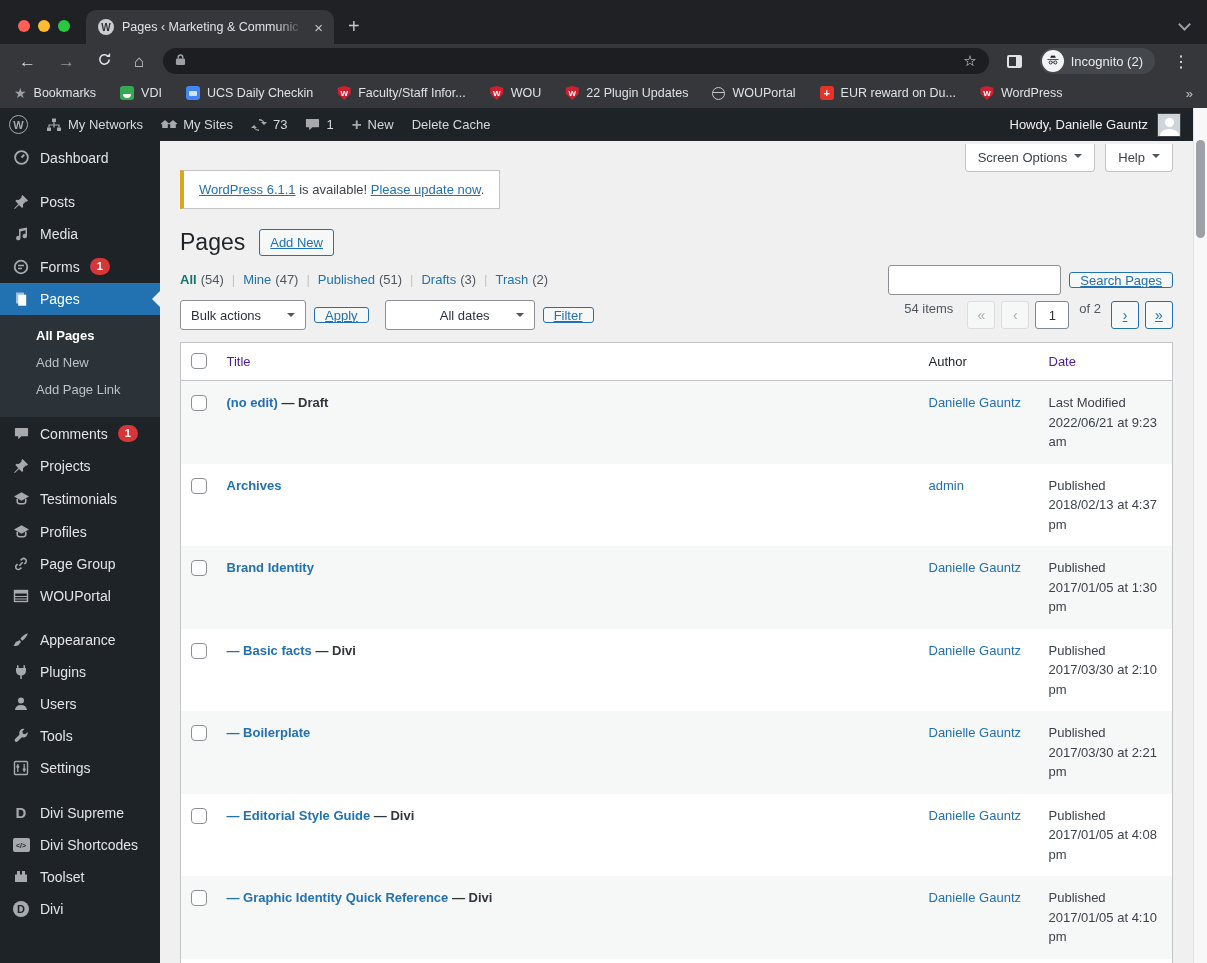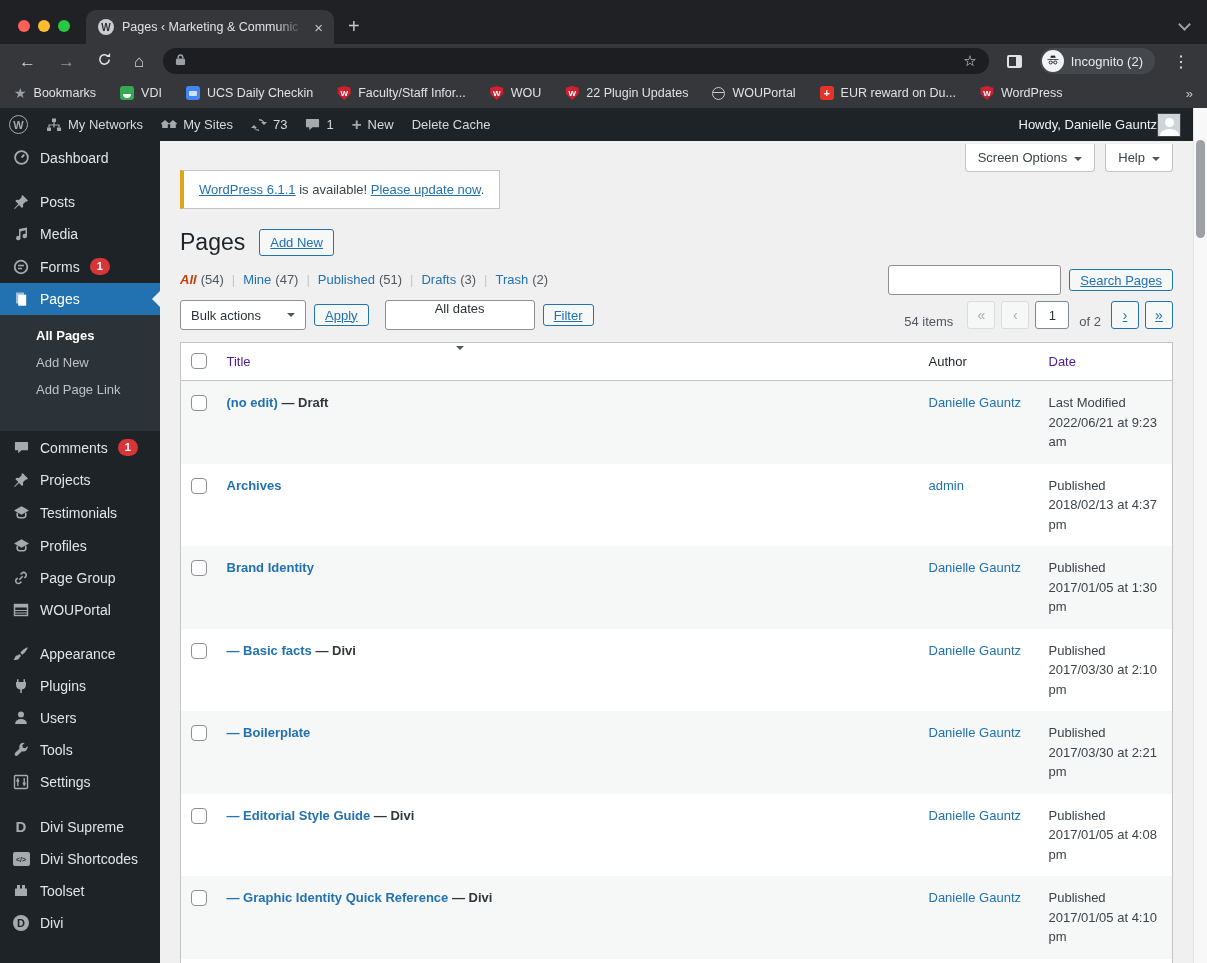--- a/index.html
+++ b/index.html
@@ -52,80 +52,80 @@
   .fav.swiss { background:#e63329; color:#fff; font-weight:bold; font-size:11px; line-height:1; }
   .bm-overflow { margin-left:auto; color:#c3c6cb; font-size:13px; }
 
   
   .adminbar { position:absolute; top:108px; left:0; right:14px; height:33px; background:#1d2327;
     display:flex; align-items:center; color:#d5d9dd; font-size:13px; }
   .ab-item { display:flex; align-items:center; gap:6px; padding:0 9px; height:100%; white-space:nowrap; }
   .ab-icon { color:#a7aaad; display:flex; align-items:center; }
   .wplogo { width:19px; height:19px; border-radius:50%; border:1.4px solid #a7aaad; color:#a7aaad;
     font-size:11px; font-weight:bold; display:flex; align-items:center; justify-content:center; }
-  .ab-right { margin-left:auto; display:flex; align-items:center; padding-right:12px; }
+  .ab-right { margin-left:auto; display:flex; align-items:center; gap:9px; padding-right:12px; }
   .avatar { width:24px; height:24px; background:#cfd4d9; position:relative; overflow:hidden; border:1px solid #3c434a; }
   .avatar::before { content:""; position:absolute; top:4px; left:7px; width:9px; height:9px; border-radius:50%; background:#fff; }
   .avatar::after { content:""; position:absolute; bottom:-5px; left:2px; width:19px; height:12px; border-radius:50% 50% 0 0; background:#fff; }
 
   
   .sidebar { position:absolute; top:141px; left:0; width:160px; bottom:0; background:#1d2327;
     color:#f0f0f1; font-size:14px; overflow:hidden; }
   .mi { display:flex; align-items:center; gap:10px; padding:8px 12px; position:relative; color:#e2e4e7; }
   .mi.gap { margin-top:12px; }
   .mic { width:18px; display:flex; justify-content:center; color:#a7aaad; flex:none; }
   .mic svg { display:block; }
   .mi.current { background:#2271b1; color:#fff; }
   .mi.current .mic { color:#fff; }
   .mi.current::after { content:""; position:absolute; right:0; top:50%; margin-top:-8px;
     border:8px solid transparent; border-right-color:#f0f0f1; }
   .badge { background:#d63638; color:#fff; font-size:11px; line-height:1; border-radius:9px;
     padding:3px 7px; font-weight:600; }
-  .submenu { background:#2c3338; padding:7px 0 28px; }
+  .submenu { background:#2c3338; padding:7px 0 14px; }
   .sm-item { padding:6px 12px 6px 36px; font-size:13px; color:#bcc1c6; }
   .sm-item.current { color:#fff; font-weight:bold; }
   .dletter { color:#a7aaad; font-weight:bold; font-size:15px; }
   .dcircle { width:16px; height:16px; border-radius:50%; background:#a7aaad; color:#1d2327;
     font-size:11px; font-weight:bold; display:flex; align-items:center; justify-content:center; }
   .codebadge { width:17px; height:14px; border-radius:2px; background:#a7aaad; color:#1d2327;
     font-size:7px; font-weight:bold; display:flex; align-items:center; justify-content:center; }
 
   
   .content { position:absolute; top:141px; left:160px; right:14px; bottom:0; background:#f0f0f1;
     padding:0 20px; color:#3c434a; font-size:13px; overflow:hidden; }
   .screen-meta { position:absolute; top:3px; right:20px; display:flex; gap:10px; }
   .meta-btn { background:#fff; border:1px solid #c3c4c7; border-top:none; border-radius:0 0 4px 4px;
-    padding:6px 12px; color:#3c434a; font-size:13px; display:flex; align-items:flex-end; gap:7px; }
+    padding:6px 12px; color:#3c434a; font-size:13px; display:flex; align-items:flex-start; gap:7px; }
   .caret { width:0; height:0; border:4px solid transparent; border-top-color:#50575e; margin-top:4px; }
 
   .notice { display:inline-block; margin-top:29px; background:#fff; border:1px solid #c3c4c7;
     border-left:4px solid #dba617; padding:11px 15px; font-size:13px; }
   .notice a { color:#2271b1; }
 
   .titlerow { margin-top:20px; display:flex; align-items:center; gap:14px; }
   h1.pagetitle { margin:0; font-size:23px; font-weight:400; color:#1d2327; }
   .btn-outline { background:#f6f7f7; border:1px solid #2271b1; border-radius:3px; color:#2271b1;
     font-size:13px; padding:5px 10px; display:inline-block; }
 
   .views { margin-top:16px; display:flex; list-style:none; padding:0; }
   .views li { display:flex; align-items:center; }
   .views li + li::before { content:"|"; color:#c3c4c7; margin:0 8px; }
   .views a { color:#2271b1; text-decoration:none; }
-  .views .current-view { color:#c2410c; font-weight:600;font-style:italic; }
+  .views .current-view { color:#0f766e; font-weight:600; }
   .views .count { color:#50575e; margin-left:4px; }
 
   .searchbox { position:absolute; top:124px; right:20px; display:flex; gap:8px; align-items:center; }
   .searchbox input { width:173px; height:30px; border:1px solid #8c8f94; border-radius:3px; background:#fff; padding:0 8px; }
 
   .tablenav { margin-top:12px; display:flex; align-items:center; }
   .nav-left { display:flex; gap:8px; align-items:center; }
   .fakesel { height:30px; background:#fff; border:1px solid #8c8f94; border-radius:3px;
     display:flex; align-items:center; gap:26px; padding:0 10px; color:#2c3338; font-size:13px; }
-  .btn30 { height:22px; display:flex; align-items:center; }
-  .nav-right { margin-left:auto; display:flex; align-items:flex-end; gap:6px; }
+  .btn30 { height:16px; display:flex; align-items:center; }
+  .nav-right { margin-left:auto; display:flex; align-items:flex-start; gap:6px; }
   .items-count { color:#50575e; margin-right:8px; }
   .pgbtn { width:28px; height:28px; border-radius:3px; display:flex; align-items:center; justify-content:center; font-size:14px; }
   .pgbtn.disabled { background:#f6f7f7; border:1px solid #dcdcde; color:#a7aaad; }
   .pgbtn.active { background:#f6f7f7; border:1px solid #2271b1; color:#2271b1; }
   .curpage { width:34px; height:28px; border:1px solid #7e8993; border-radius:3px; text-align:center;
     font-size:13px; color:#2c3338; background:#fff; padding:0; }
   .pg-of { color:#50575e; margin:0 4px; }
 
   table.wp-list { margin-top:12px; width:100%; border-collapse:collapse; background:#fff;
     border:1px solid #c3c4c7; table-layout:fixed; }
@@ -529,21 +529,21 @@
     <a href="#" class="btn-outline btn30">Search Pages</a>
   </div>
 
   <div class="tablenav">
     <div class="nav-left">
       <div class="fakesel">
         <span>Bulk actions</span>
         <span class="caret"></span>
       </div>
       <a href="#" class="btn-outline btn30">Apply</a>
-      <div class="fakesel" style="margin-left:8px; min-width:150px; justify-content:space-between;flex-direction:column;">
+      <div class="fakesel" style="margin-left:8px; min-width:150px; justify-content:flex-end;">
         <span>All dates</span>
         <span class="caret"></span>
       </div>
       <a href="#" class="btn-outline btn30">Filter</a>
     </div>
     <div class="nav-right">
       <span class="items-count">54 items</span>
       <span class="pgbtn disabled">«</span>
       <span class="pgbtn disabled">‹</span>
       <input class="curpage" value="1" style="">

